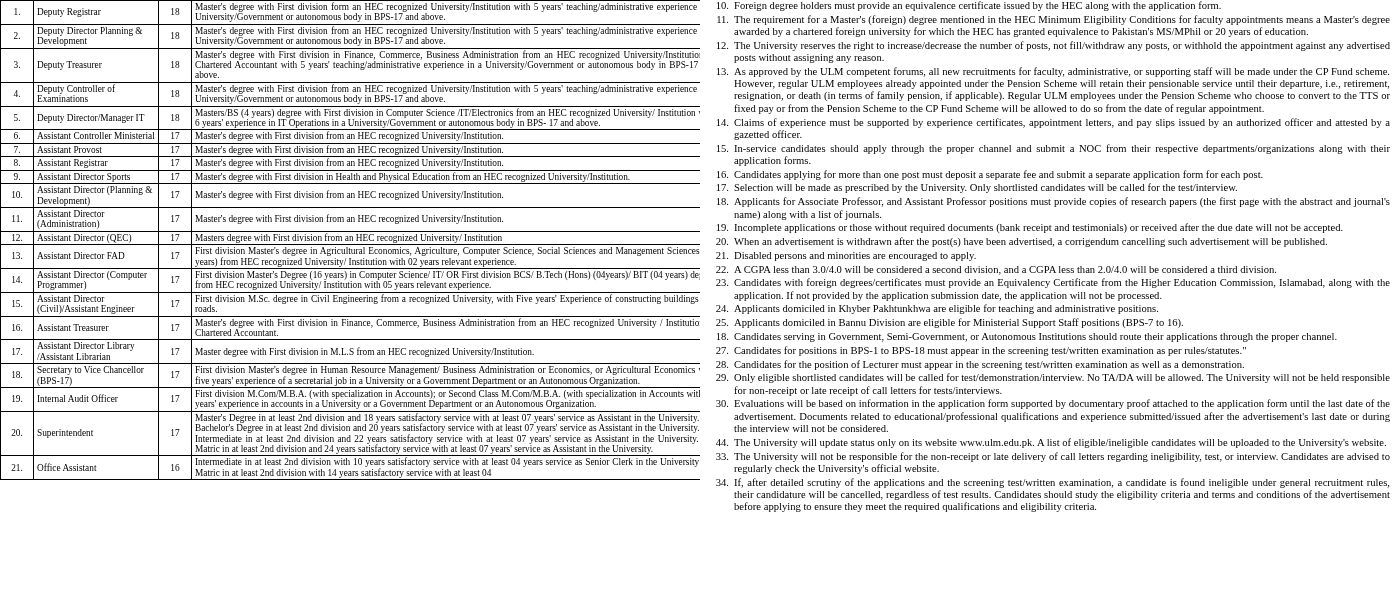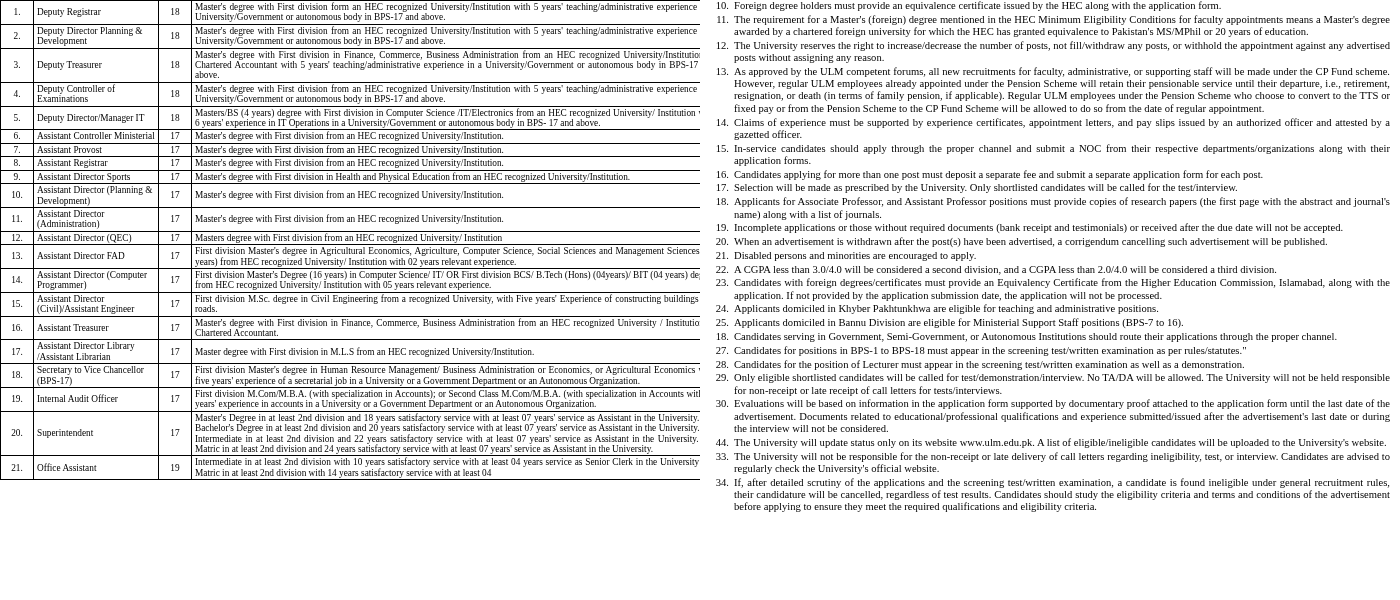--- a/index.html
+++ b/index.html
@@ -213,21 +213,21 @@
         </tr>
         <tr>
           <td class="c-sr">20.</td>
           <td class="c-post">Superintendent</td>
           <td class="c-bps">17</td>
           <td class="c-qual">Master's Degree in at least 2nd division and 18 years satisfactory service with at least 07 years' service as Assistant in the University. OR Bachelor's Degree in at least 2nd division and 20 years satisfactory service with at least 07 years' service as Assistant in the University. OR Intermediate in at least 2nd division and 22 years satisfactory service with at least 07 years' service as Assistant in the University. OR Matric in at least 2nd division and 24 years satisfactory service with at least 07 years' service as Assistant in the University.</td>
         </tr>
         <tr>
           <td class="c-sr">21.</td>
           <td class="c-post">Office Assistant</td>
-          <td class="c-bps">19</td>
+          <td class="c-bps">16</td>
           <td class="c-qual">Intermediate in at least 2nd division with 10 years satisfactory service with at least 04 years service as Senior Clerk in the University OR Matric in at least 2nd division with 14 years satisfactory service with at least 04</td>
         </tr>
       </tbody>
     </table>
   </div>
 
   <div class="conditions">
     <ol class="cond-list">
       <li><span class="num">10.</span><span>Foreign degree holders must provide an equivalence certificate issued by the HEC along with the application form.</span></li>
       <li><span class="num">11.</span><span>The requirement for a Master's (foreign) degree mentioned in the HEC Minimum Eligibility Conditions for faculty appointments means a Master's degree awarded by a chartered foreign university for which the HEC has granted equivalence to Pakistan's MS/MPhil or 20 years of education.</span></li>

